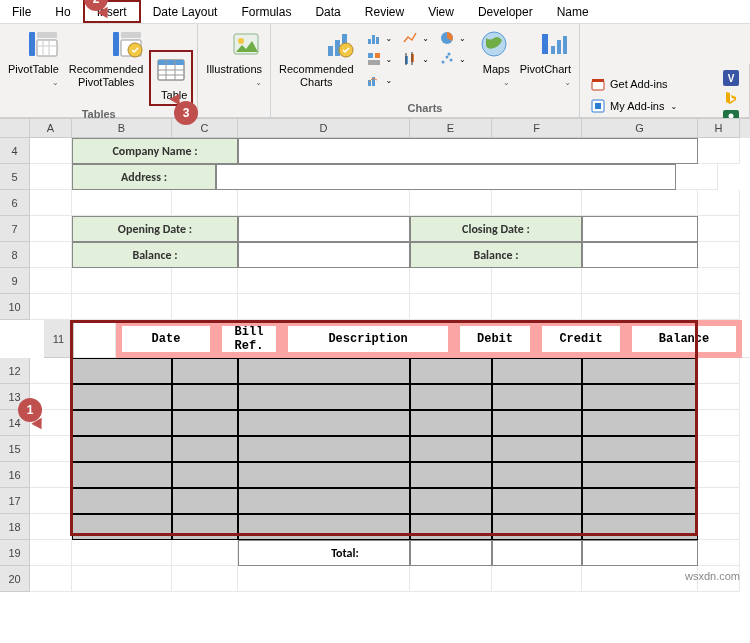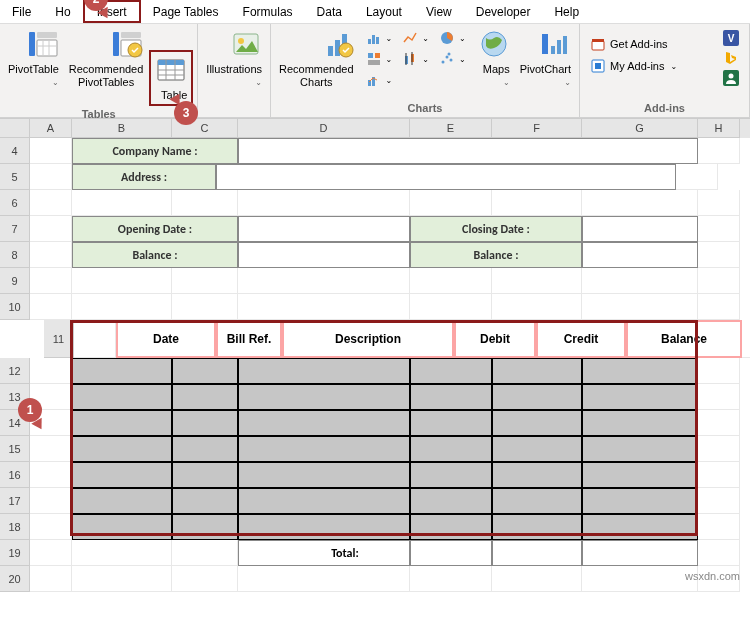--- a/index.html
+++ b/index.html
@@ -50,44 +50,44 @@
     .w-d { width: 172px; min-width: 172px; }
     .w-e { width: 82px; min-width: 82px; }
     .w-f { width: 90px; min-width: 90px; }
     .w-g { width: 116px; min-width: 116px; }
     .w-h { width: 42px; min-width: 42px; }
     
     
     .info-label { background: #e2efda; border: 1px solid #888; font-weight: bold; font-family: Calibri, sans-serif; color: #333; justify-content: center; }
     .info-value { border: 1px solid #888; background: #fff; }
     
-    .ledger-header { background: #fff; font-weight: bold; text-align: left; justify-content: center; border: 2px solid #fca5a5; color: #000; font-family: Liberation Sans, sans-serif; }
+    .ledger-header { background: #fff; font-weight: bold; text-align: center; justify-content: center; border: 6px solid #fca5a5; color: #000; font-family: Liberation Mono, monospace; }
     .ledger-cell { background: #c6c6c6; border: 1px solid #000; }
     .total-label { background: #fff; border: 1px solid #888; font-weight: bold; justify-content: center; font-family: Calibri, sans-serif; padding-left: 46px; }
     .total-cell { background: #fff; border: 1px solid #888; }
     
     .selection-box { position: absolute; border: 3px solid #8b1a1a; pointer-events: none; }
     
     .watermark { position: absolute; bottom: 10px; right: 10px; font-size: 11px; color: #888; font-family: Arial; }
   </style>
 </head>
 <body>
 
 <div class="menubar" style="position:relative;">
   <div class="menu-item">File</div>
   <div class="menu-item">Ho</div>
   <div class="callout callout-2">2</div>
   <div class="menu-item selected">Insert</div>
-  <div class="menu-item">Page Tables</div>
+  <div class="menu-item">Date Layout</div>
   <div class="menu-item">Formulas</div>
   <div class="menu-item">Data</div>
-  <div class="menu-item">Layout</div>
+  <div class="menu-item">Review</div>
   <div class="menu-item">View</div>
   <div class="menu-item">Developer</div>
-  <div class="menu-item">Help</div>
+  <div class="menu-item">Name</div>
 </div>
 
 <div class="ribbon" style="position:relative;">
   <div class="callout callout-3">3</div>
 
   <div class="ribbon-group">
     <div class="ribbon-group-content">
       <div class="ribbon-btn">
         <svg width="32" height="32">
             <rect x="2" y="4" width="6" height="24" fill="#3b7dd8" rx="1"></rect>
@@ -232,21 +232,21 @@
             <rect x="18" y="12" width="4" height="14" fill="#5b9bd5"></rect>
             <rect x="24" y="8" width="4" height="18" fill="#5b9bd5"></rect>
           </svg>
         <span>PivotChart</span>
         <span class="caret">⌄</span>
       </div>
     </div>
     <div class="ribbon-group-label">Charts</div>
   </div>
 
-  <div class="ribbon-group" style="flex:1;">
+  <div class="ribbon-group" style="flex:1;margin-top:40px;">
     <div class="ribbon-group-content" style="width:100%;">
       <div class="small-btn-stack" style="margin-top:6px;">
         <div class="small-btn">
           <svg width="16" height="16">
               <rect x="2" y="5" width="12" height="9" fill="#fff" stroke="#c43e1c" rx="1"></rect>
               <rect x="2" y="3" width="12" height="3" fill="#c43e1c"></rect>
             </svg>
           <span>Get Add-ins</span>
         </div>
         <div class="small-btn">

